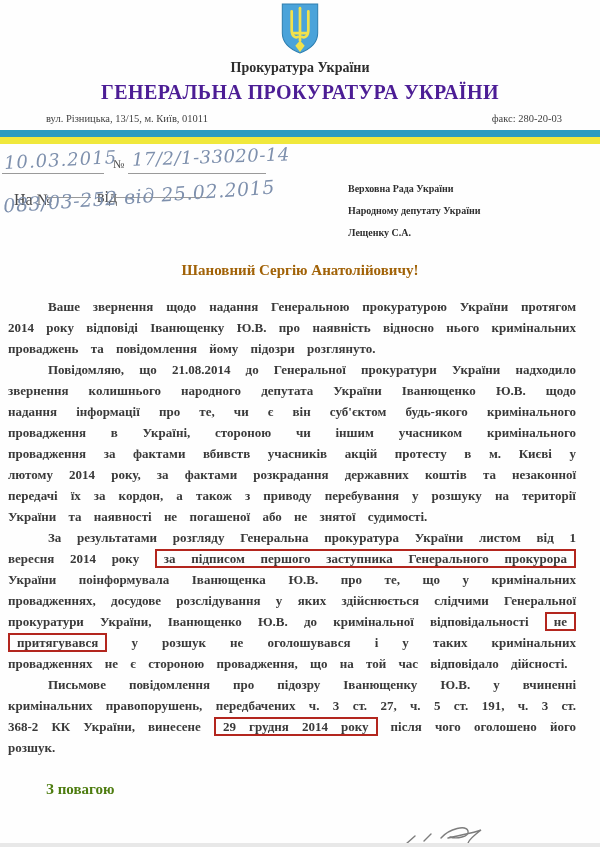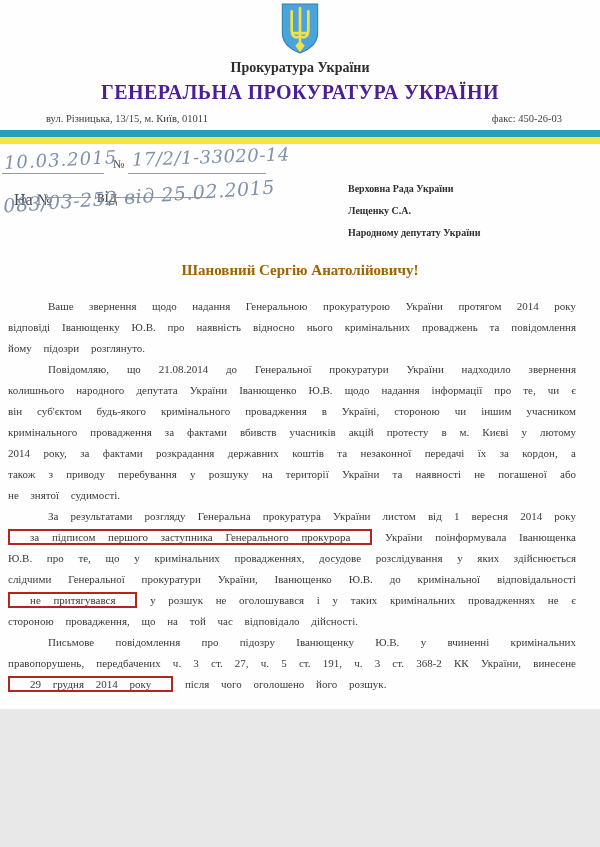--- a/index.html
+++ b/index.html
@@ -1,17 +1,17 @@
 <!DOCTYPE html>
 <html style="--band-blue: #2b9cc0; --band-yellow: #f0e83c; --ink: #7e90ad; --redbox: #b3261e;"><head>
 <meta charset="utf-8">
 <style>
   html,body{margin:0;padding:0;background:#e8e8e8;}
   .page{
-    position:relative;width:600px;height:709px;margin:0 auto;
+    position:relative;width:600px;height:843px;margin:0 auto;
     background:#fefefe;overflow:hidden;
     font-family:"Liberation Serif",serif;color:#3a3a3a;
   }
   
   .emblem{display:block;margin:3px auto 4px auto;}
   .org-small{text-align:center;font-weight:bold;font-size:14px;color:#2c2c2c;line-height:18px;}
   .org-large{text-align:center;font-weight:bold;font-size:20px;color:#4c1d95;line-height:24px;letter-spacing:.4px;margin-top:3px;}
   .addr-row{display:flex;justify-content:space-between;align-items:flex-start;
     padding:9px 38px 0 46px;font-size:10.5px;color:#3f3f3f;gap:43px;}
   .band{margin-top:6px;height:14px;width:100%;}
@@ -27,23 +27,23 @@
   .ul-1a{left:2px;top:29px;width:102px;}
   .ul-1b{left:128px;top:29px;width:138px;}
   .na-label{position:absolute;left:14px;top:47px;font-size:16px;color:#4a4a4a;}
   .ul-2a{left:47px;top:53px;width:44px;}
   .vid-label{position:absolute;left:97px;top:44px;font-size:16px;color:#4a4a4a;}
   .ul-2b{left:116px;top:53px;width:94px;}
   .hand-ref{position:absolute;left:3px;top:41px;font-size:19px;letter-spacing:.5px;transform:rotate(-4deg);}
   .recipient{position:absolute;left:348px;top:34px;font-weight:bold;font-size:10px;line-height:22px;color:#2e2e2e;}
   
   .salutation{text-align:center;font-weight:bold;font-size:15px;color:#a16207;margin-top:16px;}
-  .body-text{margin:17px 24px 0 8px;font-size:11px;line-height:21px;text-align:justify;word-spacing:9px;}
+  .body-text{margin:17px 24px 0 8px;font-size:13px;line-height:21px;text-align:justify;word-spacing:9px;font-weight:bold;}
   .body-text p{margin:0;text-indent:40px;}
-  .hl{border:2.6px solid var(--redbox,#b3261e);padding:0 20px;margin:-1px 0;
+  .hl{border:2.6px solid var(--redbox,#b3261e);padding:0 7px;margin:-1px 0;
       -webkit-box-decoration-break:clone;box-decoration-break:clone;}
   .closing{margin:23px 0 0 46px;font-weight:bold;font-size:15px;color:#4d7c0f;}
   .sigrow{position:relative;margin-top:24px;height:62px;}
   .sig-scrawl{position:absolute;left:288px;top:0;}
 </style>
 </head>
 <body>
 
 <div class="page">
 
@@ -54,43 +54,43 @@
       <path d="M28,8 v18 c0,6 -3.5,8 -6,6.5"></path>
       <path d="M20,5 v31"></path>
       <path d="M14,29 h12"></path>
     </g>
     <path d="M20,36 l-4.5,5 4.5,6 4.5,-6 z" fill="#f2e14b"></path>
   </svg>
   <div class="org-small">Прокуратура України</div>
   <div class="org-large">ГЕНЕРАЛЬНА ПРОКУРАТУРА УКРАЇНИ</div>
   <div class="addr-row">
     <span>вул. Різницька, 13/15, м. Київ, 01011</span>
-    <span>факс: 450-26-03</span>
+    <span>факс: 280-20-03</span>
   </div>
   <div class="band">
     <div class="b"></div>
     <div class="y"></div>
   </div>
 
   <div class="refzone">
     <span class="hand hand-date">10.03.2015</span>
     <span class="no-label">№</span>
     <span class="hand hand-number">17/2/1-33020-14</span>
     <div class="uline ul-1a"></div>
     <div class="uline ul-1b"></div>
     <span class="na-label">На №</span>
     <div class="uline ul-2a"></div>
     <span class="vid-label">від</span>
     <div class="uline ul-2b"></div>
     <span class="hand hand-ref">083/03-252 від 25.02.2015</span>
 
     <div class="recipient">
       <div>Верховна Рада України</div>
+      <div>Народному депутату України</div>
       <div>Лещенку С.А.</div>
-      <div>Народному депутату України</div>
     </div>
   </div>
 
   <div class="salutation">Шановний Сергію Анатолійовичу!</div>
 
   <div class="body-text">
     <p><span>Ваше звернення щодо надання Генеральною прокуратурою України протягом 2014 року відповіді Іванющенку Ю.В. про наявність відносно нього кримінальних проваджень та повідомлення йому підозри розглянуто.</span></p>
     <p><span>Повідомляю, що 21.08.2014 до Генеральної прокуратури України надходило звернення колишнього народного депутата України Іванющенко Ю.В. щодо надання інформації про те, чи є він суб'єктом будь-якого кримінального провадження в Україні, стороною чи іншим учасником кримінального провадження за фактами вбивств учасників акцій протесту в м. Києві у лютому 2014 року, за фактами розкрадання державних коштів та незаконної передачі їх за кордон, а також з приводу перебування у розшуку на території України та наявності не погашеної або не знятої судимості.</span></p>
     <p><span>За результатами розгляду Генеральна прокуратура України листом від 1 вересня 2014 року </span><span class="hl">за підписом першого заступника Генерального прокурора</span><span> України поінформувала Іванющенка Ю.В. про те, що у кримінальних провадженнях, досудове розслідування у яких здійснюється слідчими Генеральної прокуратури України, Іванющенко Ю.В. до кримінальної відповідальності </span><span class="hl">не притягувався</span><span> у розшук не оголошувався і у таких кримінальних провадженнях не є стороною провадження, що на той час відповідало дійсності.</span></p>
     <p><span>Письмове повідомлення про підозру Іванющенку Ю.В. у вчиненні кримінальних правопорушень, передбачених ч. 3 ст. 27, ч. 5 ст. 191, ч. 3 ст. 368-2 КК України, винесене </span><span class="hl">29 грудня 2014 року</span><span> після чого оголошено його розшук.</span></p>

